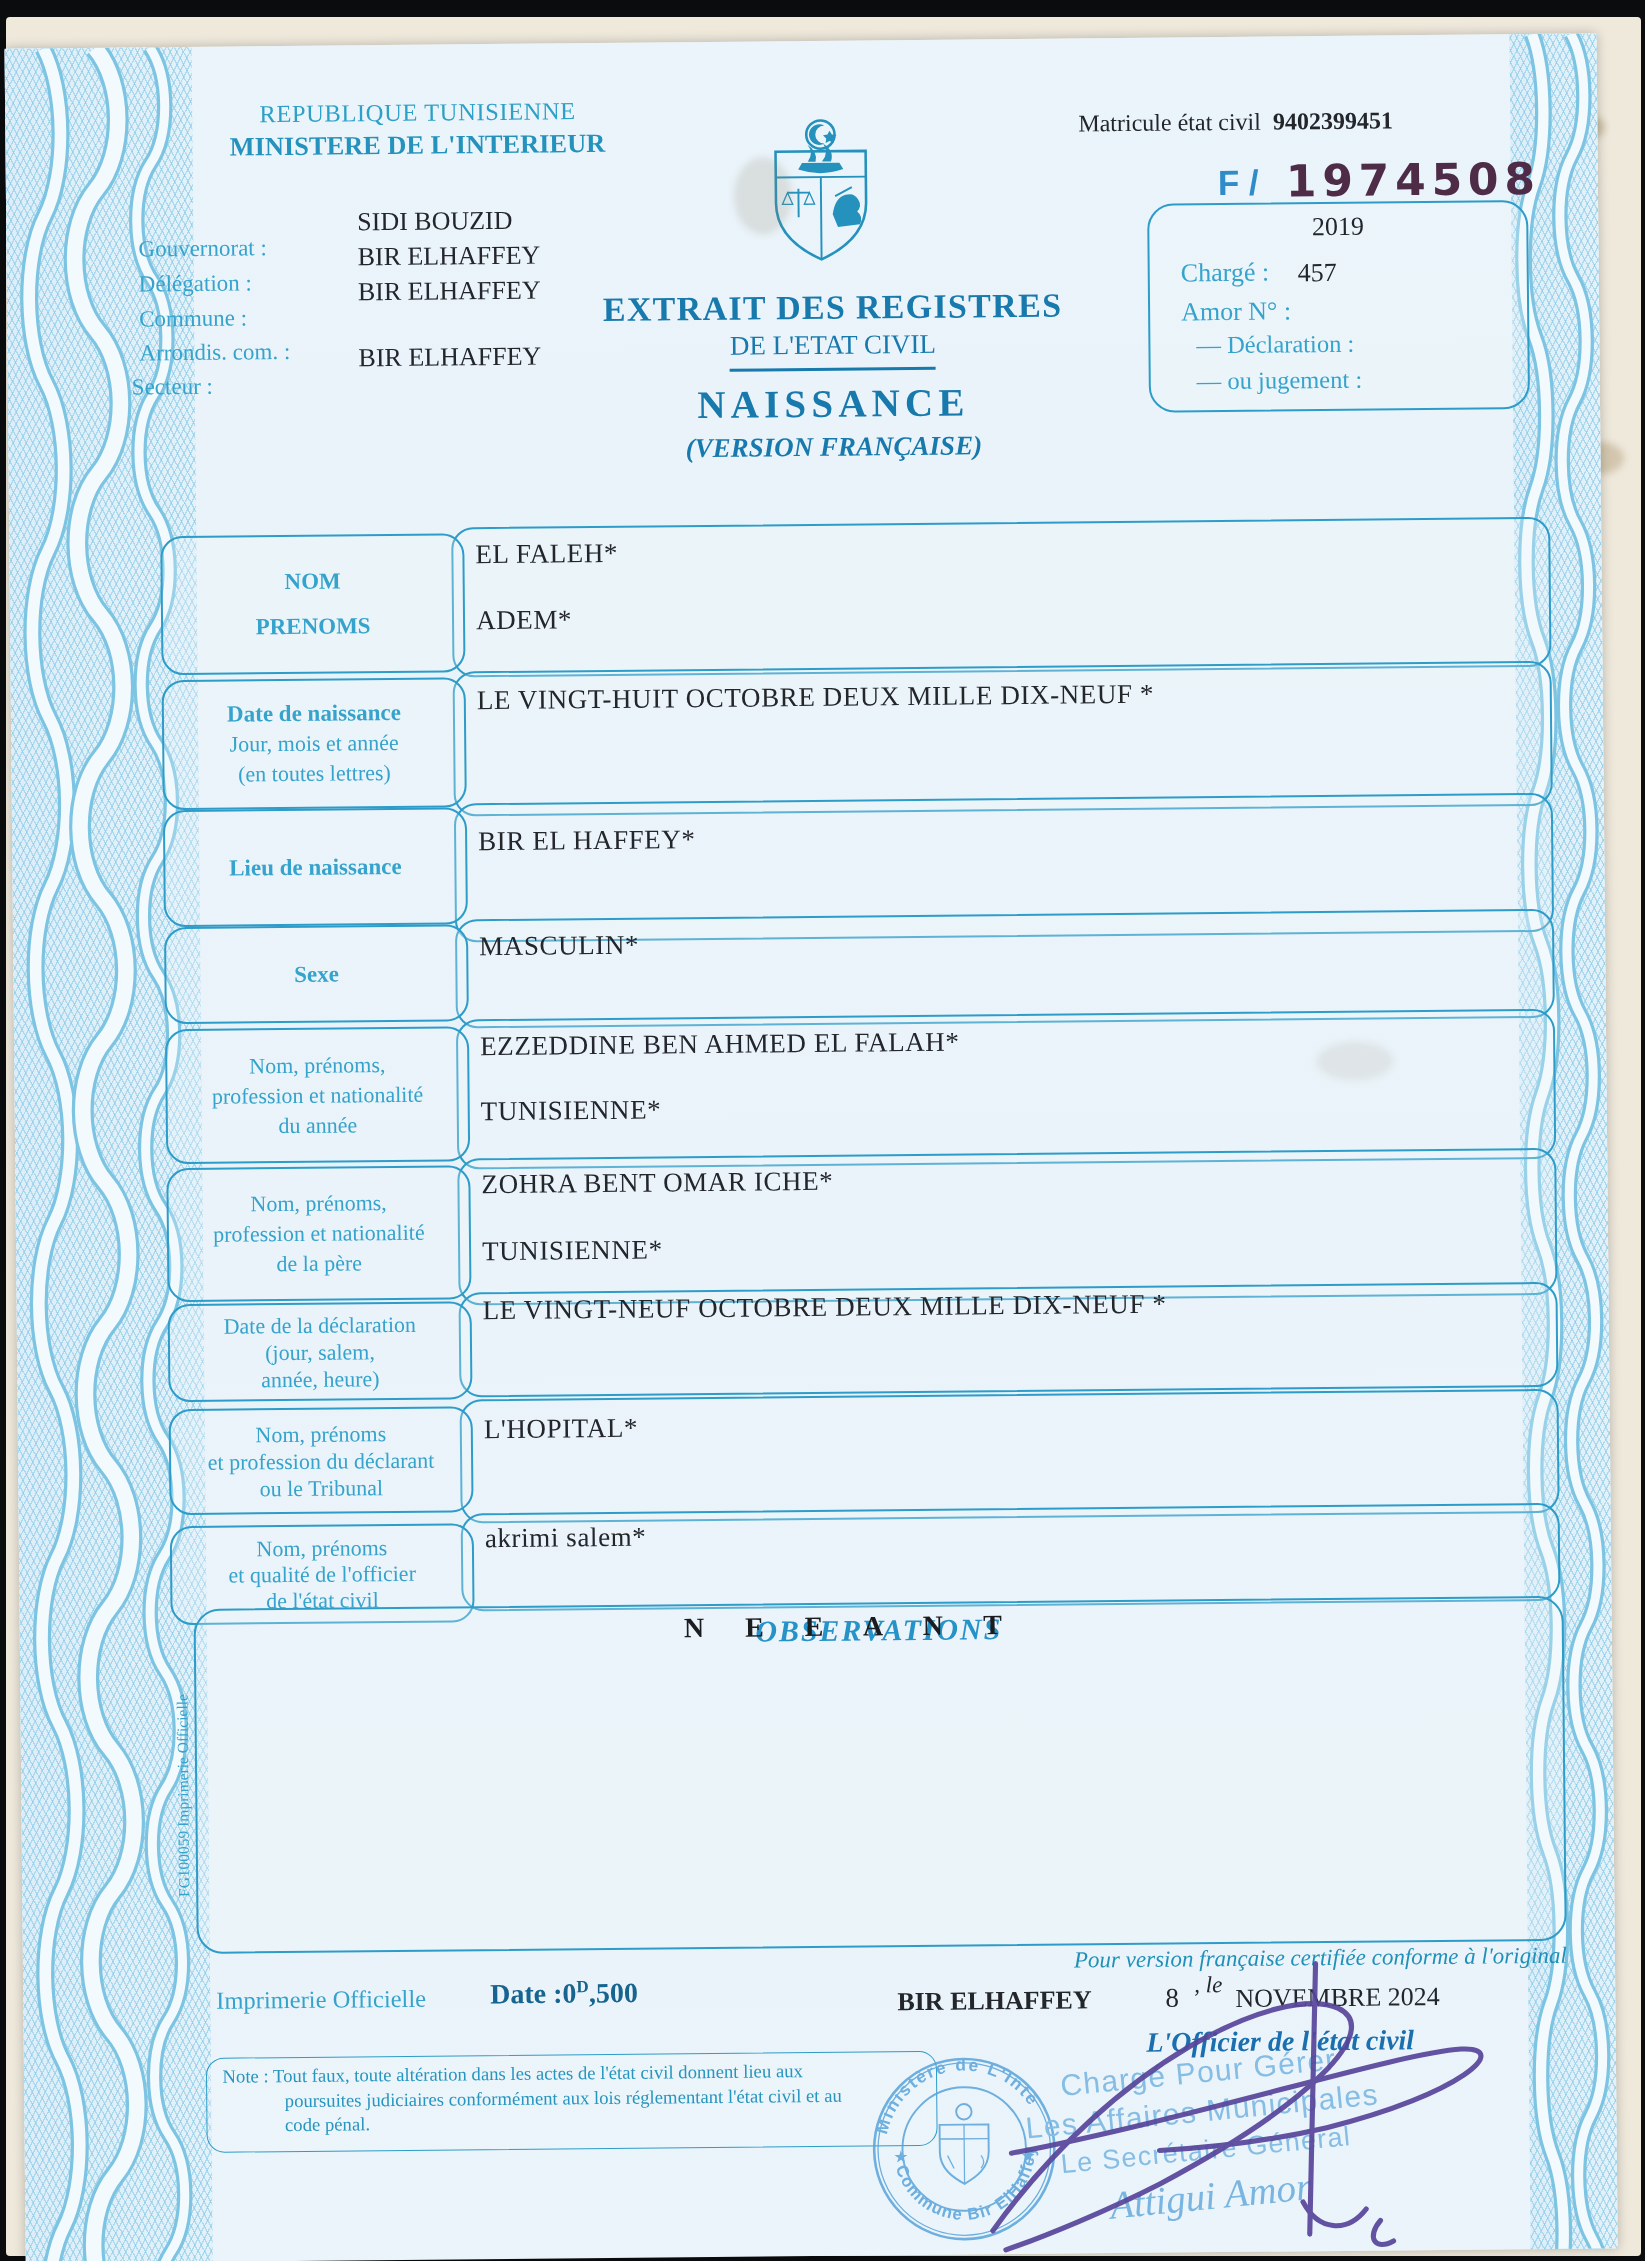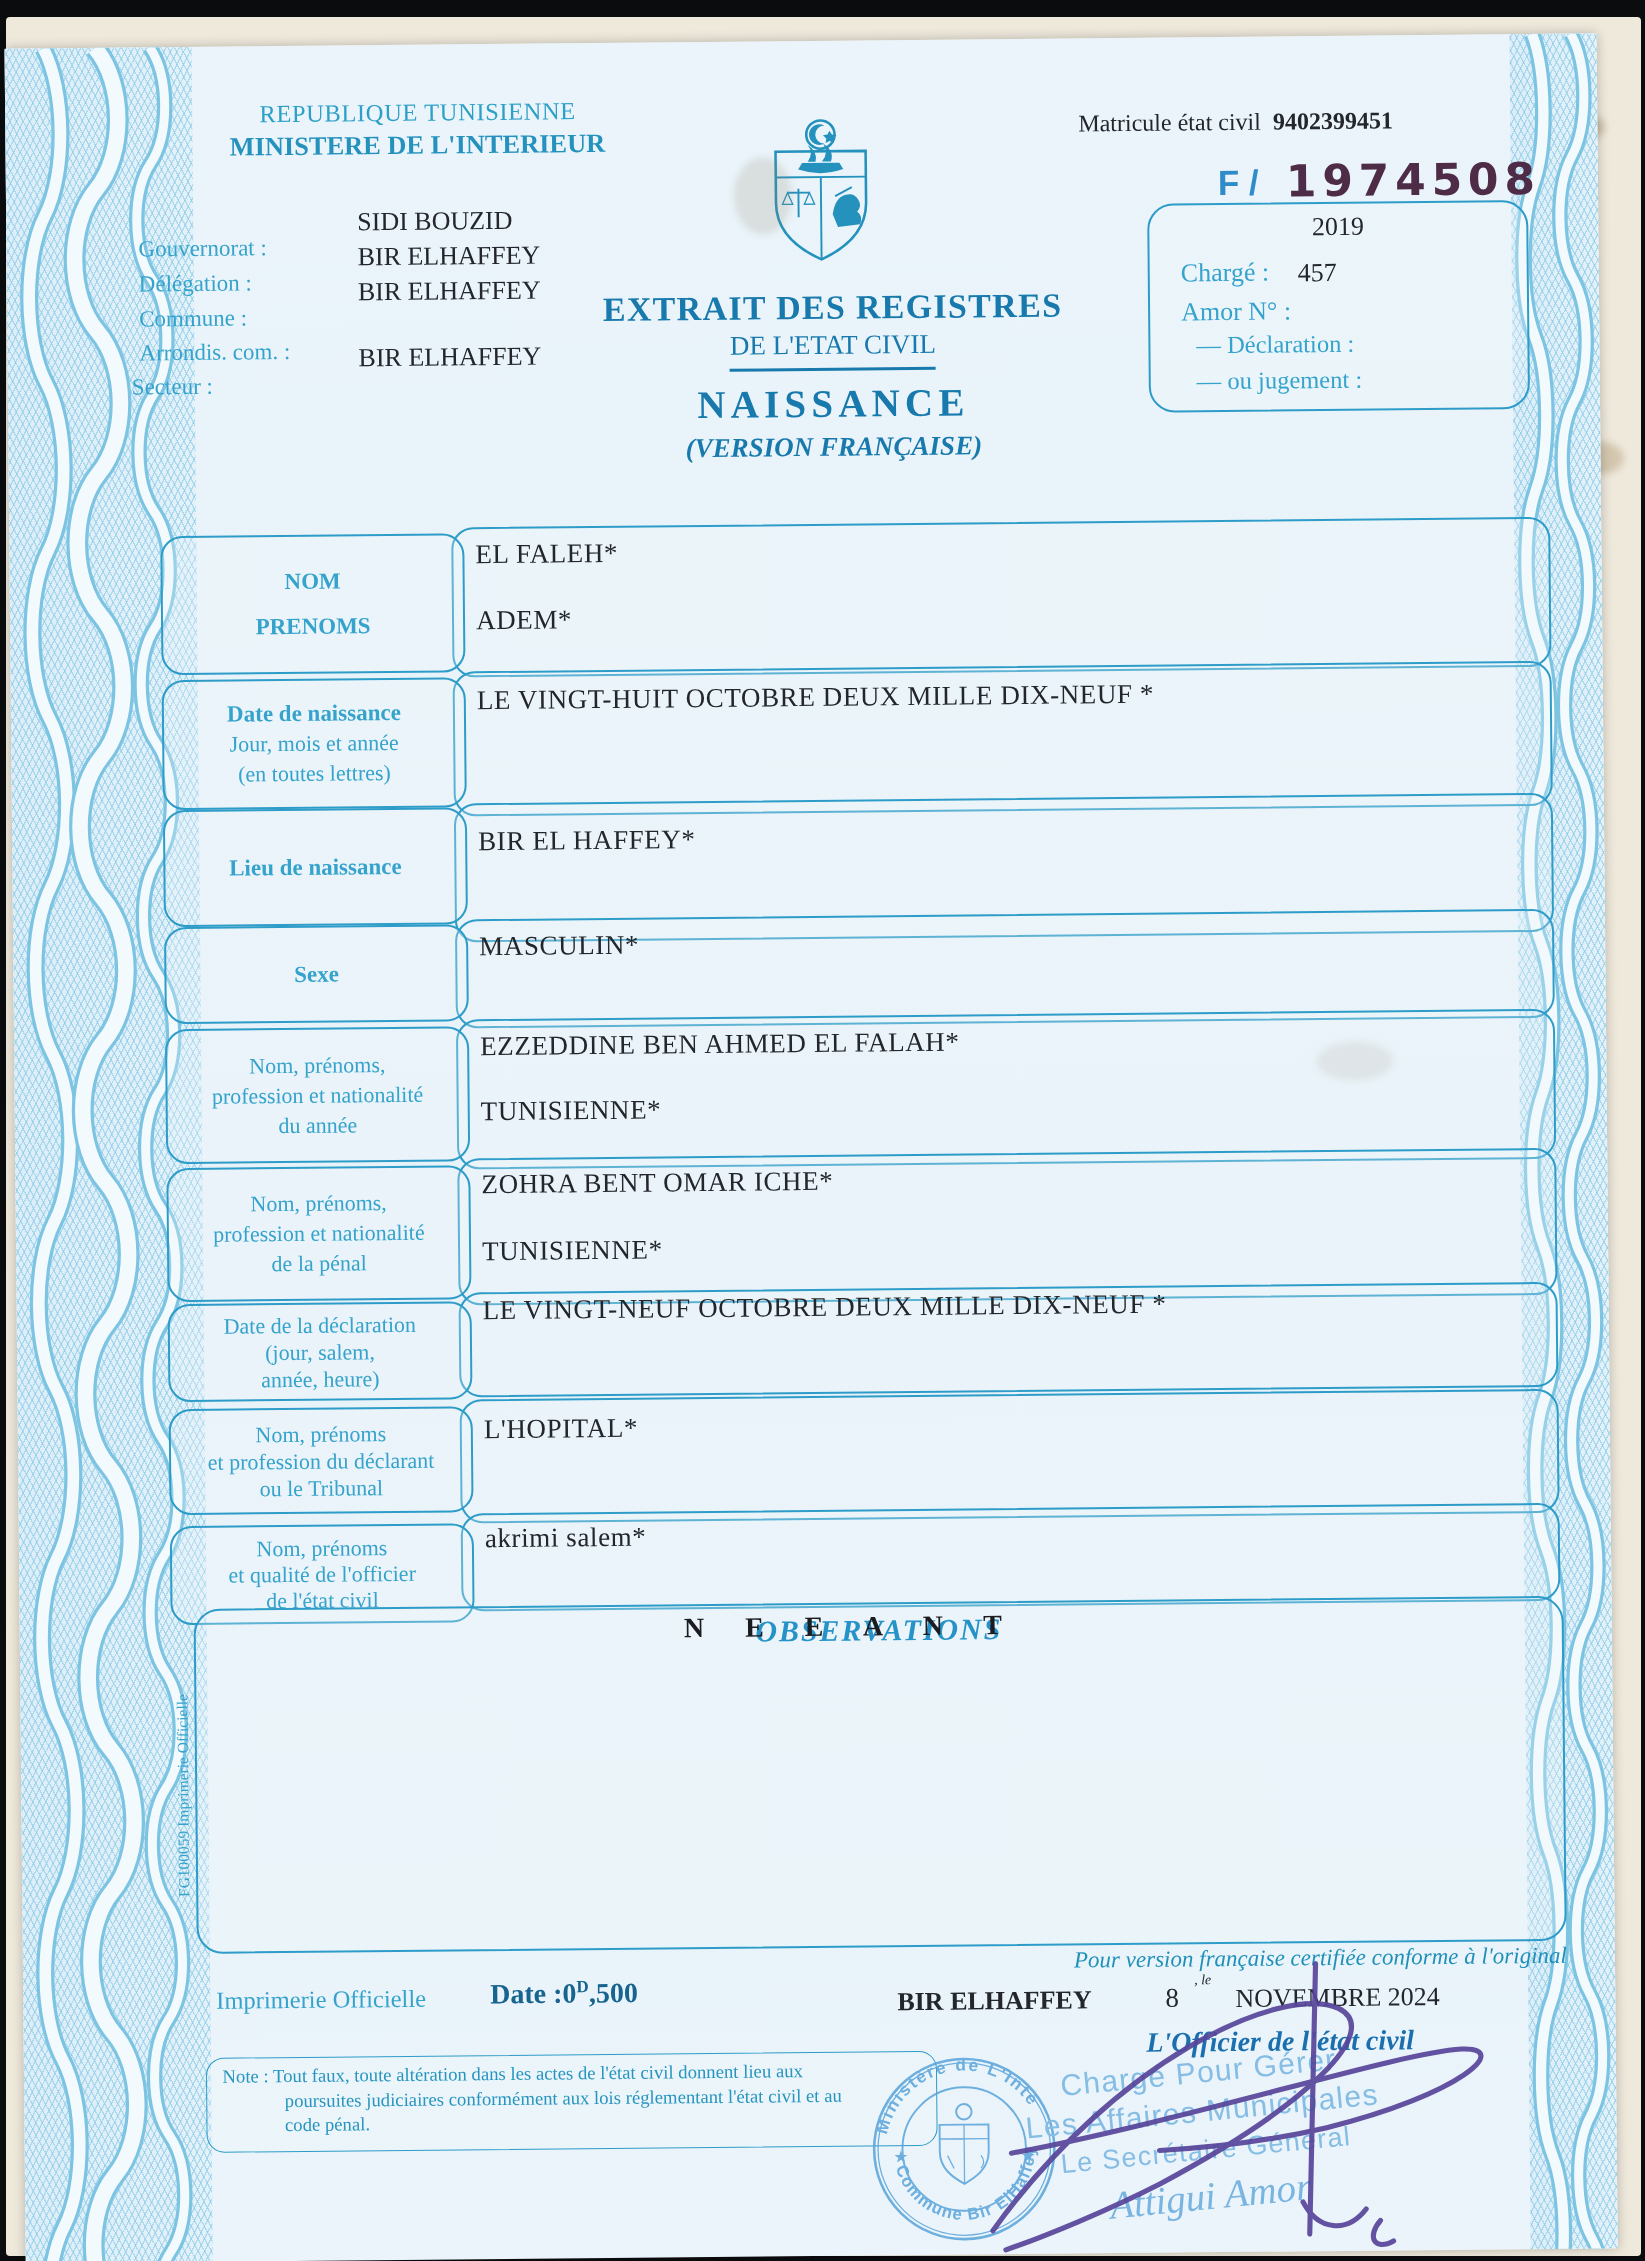--- a/index.html
+++ b/index.html
@@ -173,21 +173,21 @@
     <span>du année</span>
   </div>
 
   <div class="vbox" style="top:1114px;height:134px;padding-top:9px;row-gap:36px;">
     <span>ZOHRA  BENT OMAR  ICHE*</span>
     <span>TUNISIENNE*</span>
   </div>
   <div class="lbox" style="top:1121px;height:130px;">
     <span>Nom, prénoms,</span>
     <span>profession et nationalité</span>
-    <span>de la pénal</span>
+    <span>de la père</span>
   </div>
 
   <div class="vbox" style="top:1248px;height:100px;padding-top:1.3px;">
     <span>LE VINGT-NEUF OCTOBRE  DEUX MILLE DIX-NEUF *</span>
   </div>
   <div class="lbox" style="top:1257px;height:94px;line-height:27px;">
     <span>Date de la déclaration</span>
     <span>(jour, salem,</span>
     <span>année, heure)</span>
   </div>
@@ -219,21 +219,21 @@
 
   <div class="abs cy" style="left:153px;top:1850px;font-size:15.5px;transform:rotate(-90deg);transform-origin:left top;white-space:nowrap;">FG100059  Imprimerie Officielle</div>
 
   <div class="abs cy" style="left:193px;top:1940px;font-size:24.5px;">Imprimerie Officielle</div>
   <div class="abs" style="left:467px;top:1934px;font-size:28px;font-weight:bold;color:#16648f;"><span>Date :0</span><sup style="font-size:17px;">D</sup><span>,500</span></div>
 
   <div class="abs" style="left:709px;top:1909px;width:835px;text-align:right;font-size:23px;font-style:italic;color:#2090b8;">Pour version française certifiée conforme à l'original</div>
 
   <div class="abs blk" style="left:874px;top:1947px;font-size:26px;font-weight:bold;">BIR ELHAFFEY</div>
   <div class="abs blk" style="left:1142px;top:1945px;font-size:27px;">8</div>
-  <div class="abs blk" style="left:1171px;top:1935px;font-size:14px;font-style:italic;">, le</div>
+  <div class="abs blk" style="left:1171px;top:1935px;font-size:23px;font-style:italic;">, le</div>
   <div class="abs blk" style="left:1212px;top:1947px;font-size:26px;">NOVEMBRE 2024</div>
   <div class="abs" style="left:1031px;top:1989px;width:451px;text-align:center;font-size:28px;font-weight:bold;font-style:italic;color:#1b6fae;">L'Officier de l'état civil</div>
 
   <div class="rbox" style="left:182px;top:2011px;width:731px;height:95px;border-width:1.9px;border-radius:18px;padding:6.4px 15.5px 0 15.5px;box-sizing:border-box;">
     <span class="note-line">Note : Tout faux, toute altération dans les actes de l'état civil donnent lieu aux</span>
     <span class="note-line" style="padding-left:62px;">poursuites judiciaires conformément aux lois réglementant l'état civil et au</span>
     <span class="note-line" style="padding-left:62px;">code pénal.</span>
   </div>
 
   <svg class="abs" style="left:843px;top:2013px;opacity:.85;" width="193" height="193" viewBox="0 0 300 300">

